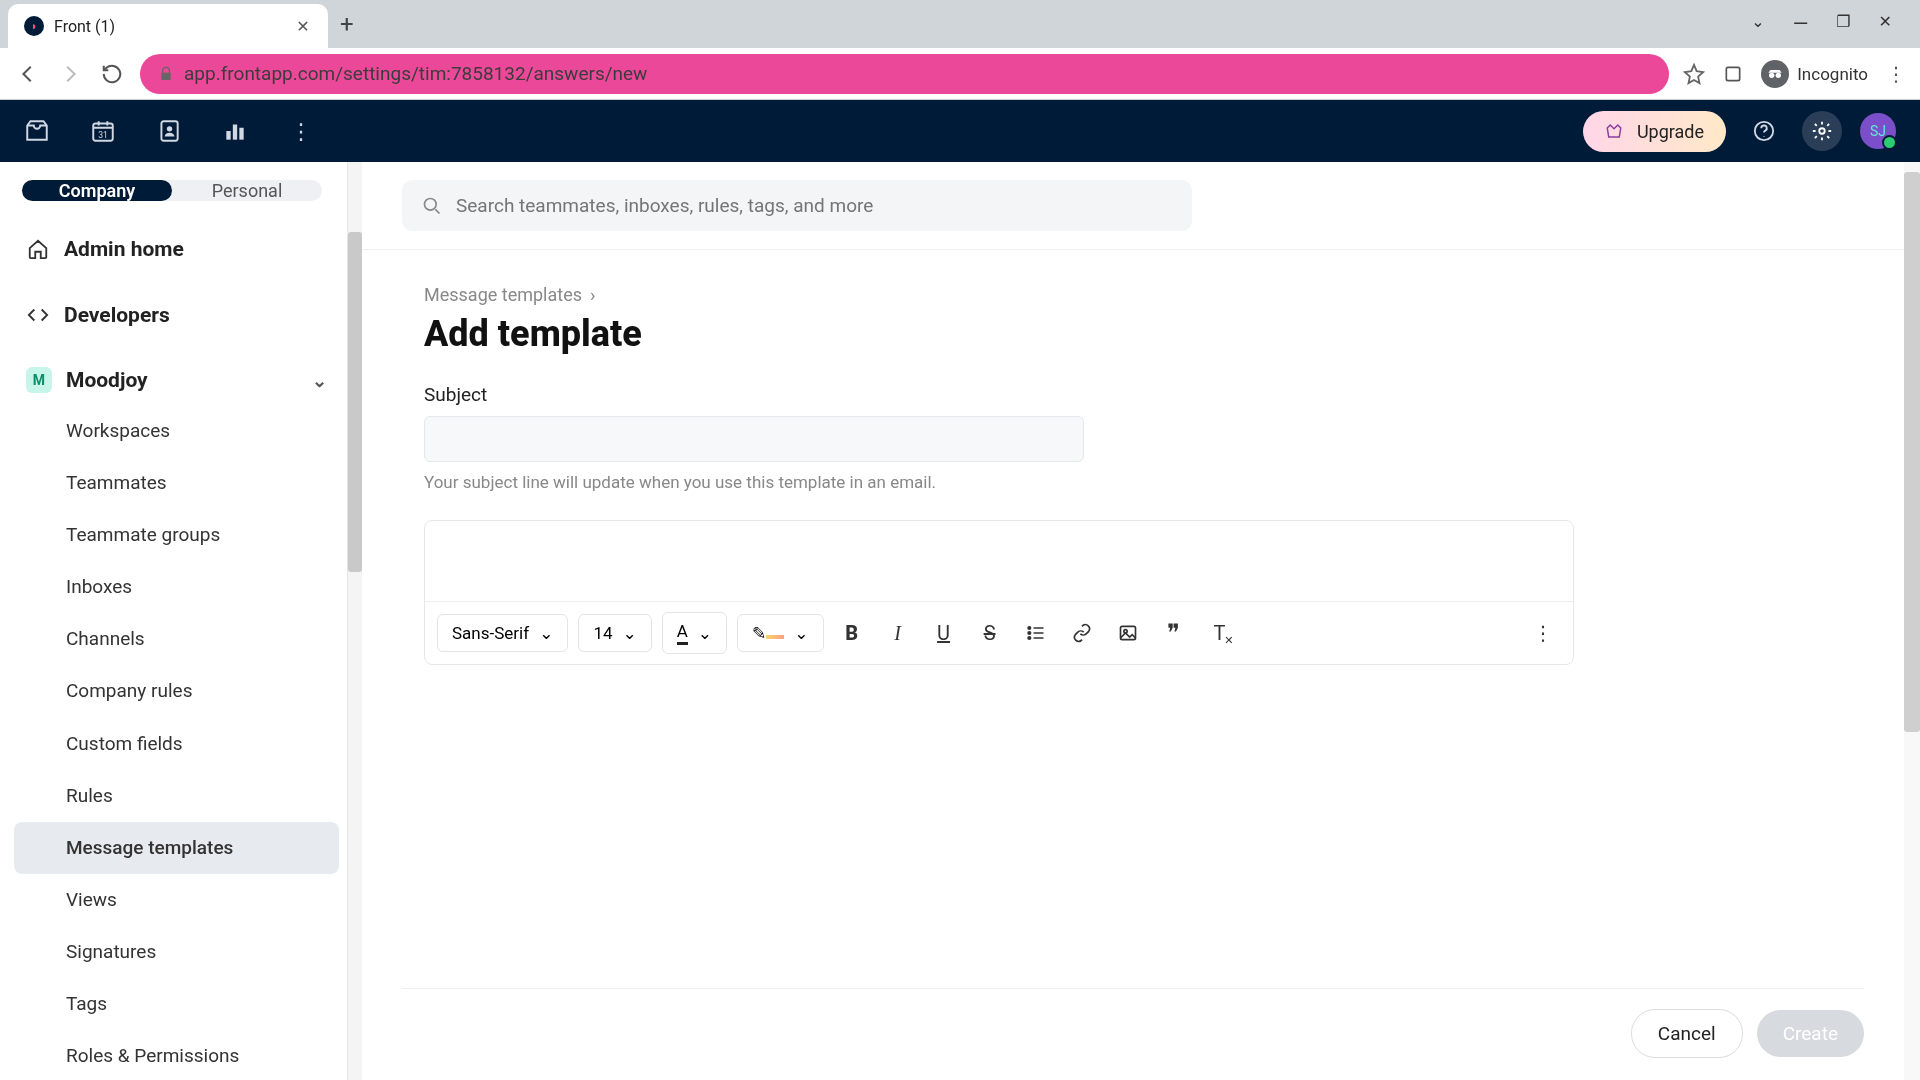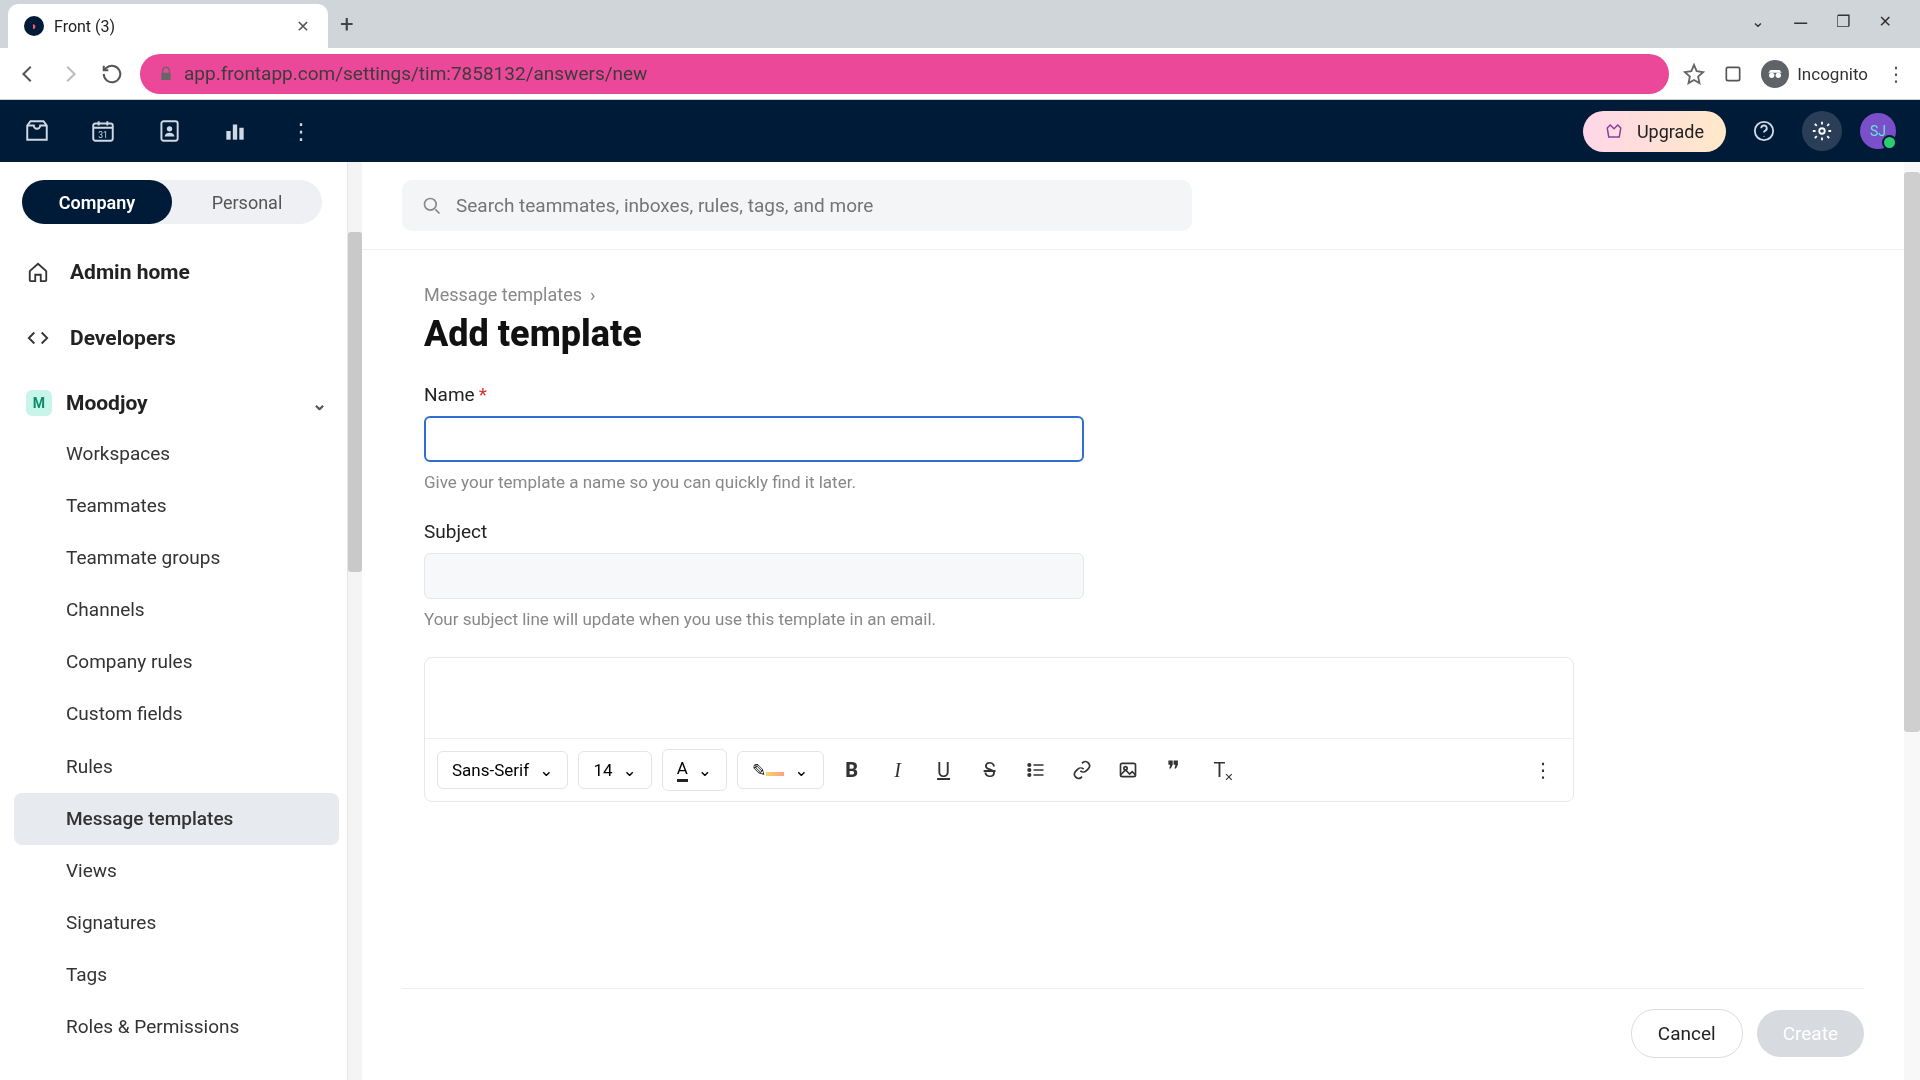--- a/index.html
+++ b/index.html
@@ -38,21 +38,21 @@
 .avatar::after { content:''; position:absolute; right:-1px; bottom:-1px; width:11px; height:11px; background:#2ecc71; border:2px solid #001b38; border-radius:50%; }
 
 
 .app-body { display: flex; height: calc(1080px - 48px - 52px - 62px); }
 
 
 .sidebar { width: 348px; border-right: 1px solid #e5e7eb; display: flex; flex-direction: column; padding: 18px 8px 18px 14px; }
 .pill-toggle { display: flex; background: #eef0f3; border-radius: 24px; width: 300px; height: 44px; margin: 0 0 26px 8px; }
 .pill { flex: 1; display: flex; align-items: center; justify-content: center; font-size: 18px; color: #555; border-radius: 24px; cursor: pointer; }
 .pill.active { background: #001b38; color: #fff; font-weight: 600; }
-.side-item { display: flex; align-items: flex-start; gap: 20px; padding: 10px 12px; border-radius: 8px; cursor: pointer; font-size: 21px; color: #222; font-weight: 700; }
+.side-item { display: flex; align-items: flex-start; gap: 14px; padding: 10px 12px; border-radius: 8px; cursor: pointer; font-size: 21px; color: #222; font-weight: 700; }
 .side-item .ic { width: 24px; height: 24px; display:flex; align-items:center; justify-content:center; color:#333; }
 .side-section { margin-top: 22px; }
 .workspace-header { display: flex; align-items: center; gap: 14px; padding: 8px 12px; font-size: 21px; font-weight: 700; color: #222; cursor: pointer; }
 .ws-badge { width: 26px; height: 26px; background: #c8f5e9; color: #0a8f6a; border-radius: 6px; display:flex; align-items:center; justify-content:center; font-size:14px; font-weight:700; }
 .chev { margin-left: auto; font-size:18px; color:#555; }
 .sub-list { margin-top: 4px; }
 .sub-item { padding: 8px 12px 8px 52px; font-size: 19px; color: #333; border-radius: 8px; cursor: pointer; line-height: 1.9; }
 .sub-item.active { background: #e7eaee; font-weight: 500; }
 
 
@@ -100,21 +100,21 @@
 
 svg { display:block; }
 </style>
 </head>
 <body>
 
 <div class="browser-chrome">
   <div class="tab-bar">
     <div class="tab">
       <div class="tab-favicon">◗</div>
-      <div class="tab-title">Front (3)</div>
+      <div class="tab-title">Front (1)</div>
       <div class="tab-close">✕</div>
     </div>
     <div class="new-tab">+</div>
     <div class="window-controls">
       <span>⌄</span>
       <span style="font-size:20px;">—</span>
       <span>❐</span>
       <span>✕</span>
     </div>
   </div>
@@ -252,20 +252,21 @@
     <div class="side-section">
       <div class="workspace-header">
         <span class="ws-badge">M</span>
         <span>Moodjoy</span>
         <span class="chev">⌄</span>
       </div>
       <div class="sub-list" id="sub-list">
           <div class="sub-item">Workspaces</div>
           <div class="sub-item">Teammates</div>
           <div class="sub-item">Teammate groups</div>
+          <div class="sub-item">Inboxes</div>
           <div class="sub-item">Channels</div>
           <div class="sub-item">Company rules</div>
           <div class="sub-item">Custom fields</div>
           <div class="sub-item">Rules</div>
           <div class="sub-item active">Message templates</div>
           <div class="sub-item">Views</div>
           <div class="sub-item">Signatures</div>
           <div class="sub-item">Tags</div>
           <div class="sub-item">Roles &amp; Permissions</div>
         </div>
@@ -286,28 +287,20 @@
       </div>
     </div>
 
     <div class="content">
       <div class="breadcrumb">
         <span>Message templates</span>
         <span>›</span>
       </div>
       <h1 class="page-title">Add template</h1>
 
-      <div class="field">
-        <div class="field-label">
-          <span>Name</span>
-            <span class="req">*</span>
-        </div>
-        <input class="text-input" type="text" value="" style="">
-        <div class="help">Give your template a name so you can quickly find it later.</div>
-      </div>
 
       <div class="field">
         <div class="field-label">Subject</div>
         <input class="text-input plain" type="text" value="" style="">
         <div class="help">Your subject line will update when you use this template in an email.</div>
       </div>
 
       <div class="editor">
         <div class="editor-body" contenteditable="true" style=""></div>
         <div class="toolbar">

